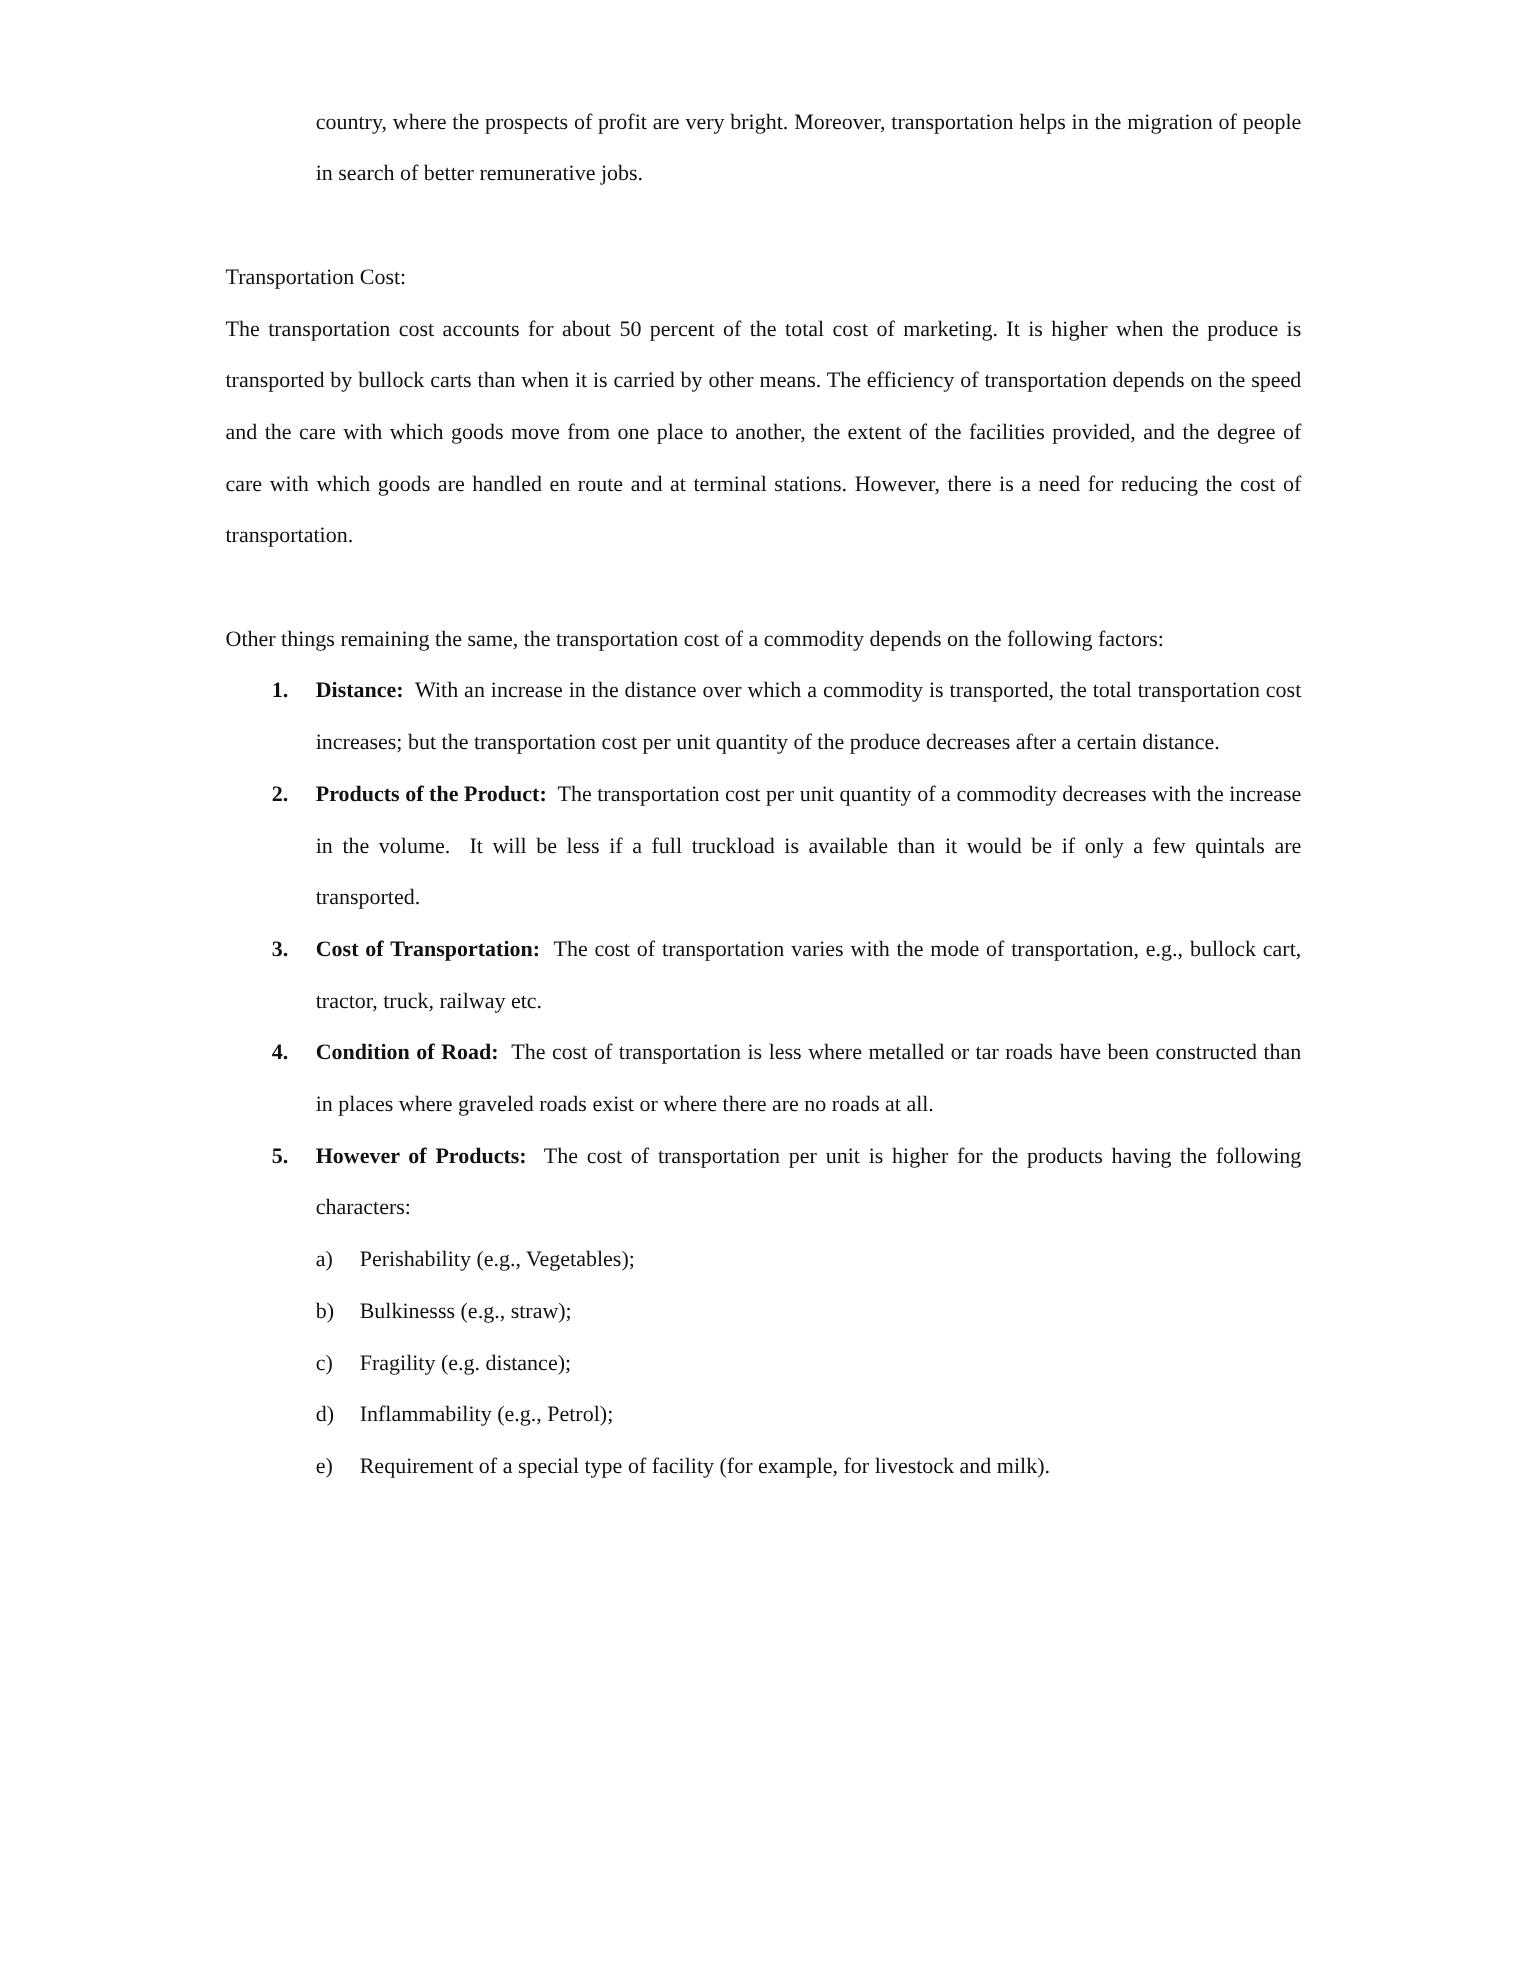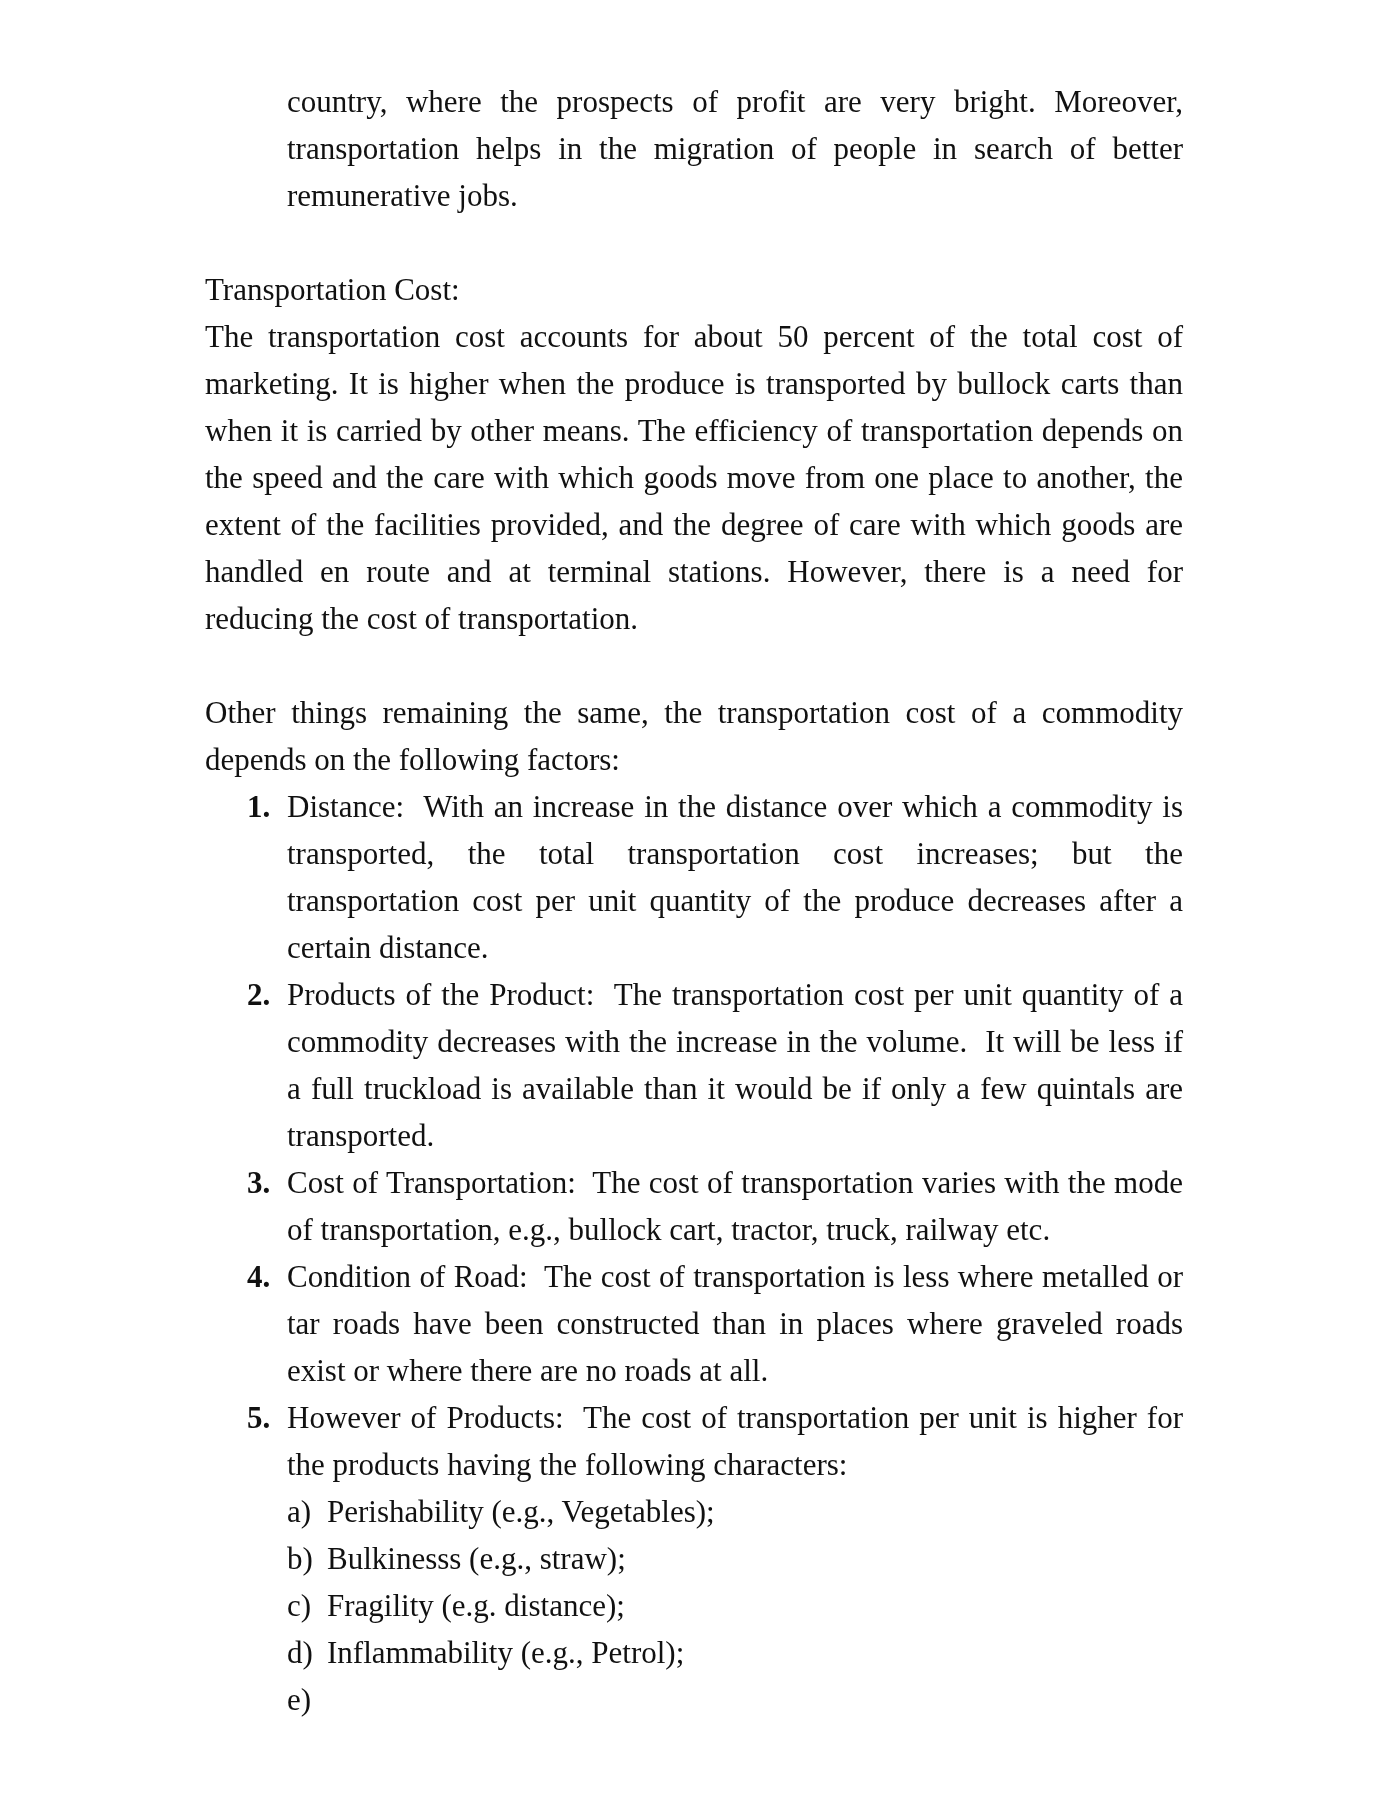--- a/index.html
+++ b/index.html
@@ -1,29 +1,29 @@
 <!DOCTYPE html>
 <html><head>
   <meta charset="utf-8">
   <style>
     html, body { margin: 0; padding: 0; background: #ffffff; }
     body { width: 1389px; height: 1797px; position: relative; overflow: hidden; }
     .page {
-      position: absolute; left: 205px; top: 78px; width: 978px;
+      position: absolute; left: 205px; top: 88px; width: 978px;
       font-family: "Liberation Serif", "DejaVu Serif", serif;
-      font-size: 31px; line-height: 47px; color: #111111;
+      font-size: 20px; line-height: 47px; color: #111111;
     }
     p { margin: 0; text-align: justify; }
     .cont { padding-left: 82px; }
     .blank { height: 47px; }
     .heading { font-weight: normal; }
     ol.factors { list-style: none; margin: 0; padding: 0; }
     ol.factors > li { position: relative; padding-left: 82px; text-align: justify; }
     .num { position: absolute; left: 42px; top: 0; font-weight: bold; }
-    .term { font-weight: normal; }
+    .term { font-weight: bold; }
     ol.chars { list-style: none; margin: 0; padding: 0; }
     ol.chars > li { position: relative; padding-left: 40px; }
     .letter { position: absolute; left: 0; top: 0; }
   </style>
 </head>
 <body>
 
 <div class="page">
 
   <p class="cont">country, where the prospects of profit are very bright.  Moreover, transportation helps in the migration of people in search of better remunerative jobs.</p>
@@ -69,18 +69,19 @@
         <li>
           <span class="letter">c)</span>
           <span>Fragility (e.g. distance);</span>
         </li>
         <li>
           <span class="letter">d)</span>
           <span>Inflammability (e.g., Petrol);</span>
         </li>
         <li>
           <span class="letter">e)</span>
+          <span>Requirement of a special type of facility (for example, for livestock and milk).</span>
         </li>
       </ol>
     </li>
   </ol>
 
 </div>
 
 </body></html>

